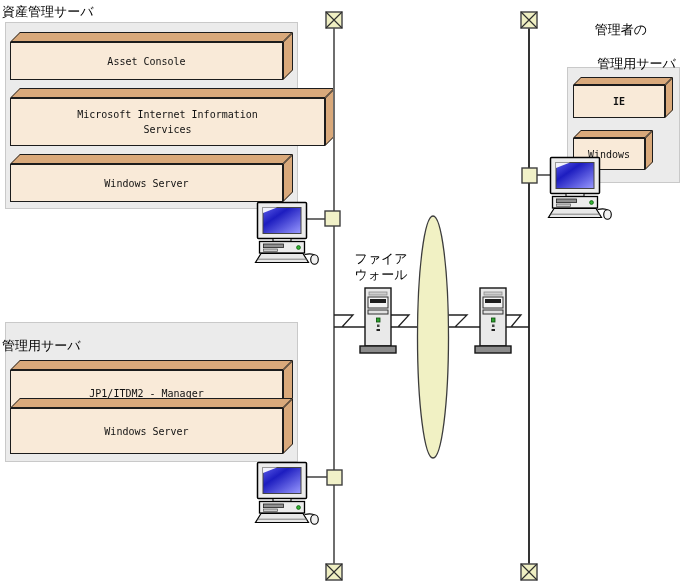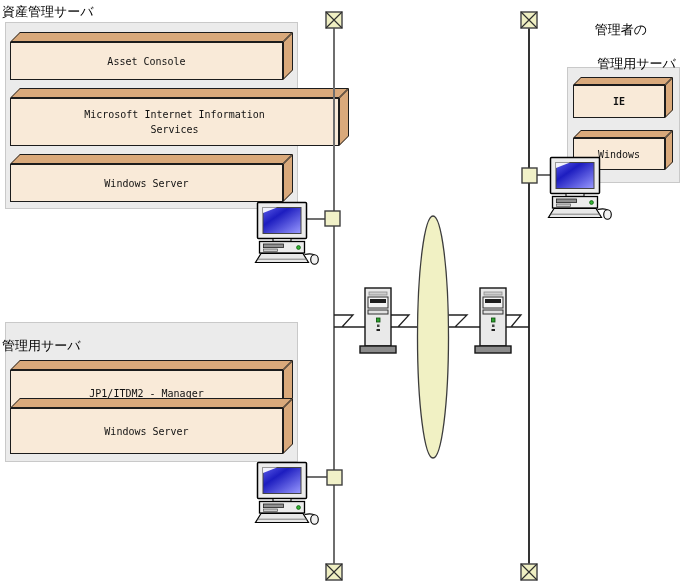--- a/index.html
+++ b/index.html
@@ -30,21 +30,21 @@
     <span>管理用サーバ</span></div>
 
   <div class="container" style="left:5px;top:22px;width:293px;height:187px;"></div>
   <div class="b3" style="left:10px;top:32px;width:283px;height:48px;">
     <div class="side-top"></div>
     <div class="side-right"></div>
     <div class="face">
         <span>Asset Console</span>
       </div>
   </div>
-  <div class="b3" style="left:10px;top:88px;width:339px;height:58px;">
+  <div class="b3" style="left:10px;top:88px;width:293px;height:58px;padding-left:32px;">
     <div class="side-top"></div>
     <div class="side-right"></div>
     <div class="face">
       <span>Microsoft Internet Information</span>
       <span>Services</span>
     </div>
   </div>
   <div class="b3" style="left:10px;top:154px;width:283px;height:48px;">
     <div class="side-top"></div>
     <div class="side-right"></div>
@@ -70,28 +70,29 @@
   </div>
 
   <div class="container" style="left:567px;top:67px;width:113px;height:116px;"></div>
   <div class="b3" style="left:573px;top:77px;width:100px;height:41px;font-weight:bold;--d:8px;">
     <div class="side-top"></div>
     <div class="side-right"></div>
     <div class="face">
         <span>IE</span>
       </div>
   </div>
-  <div class="b3" style="left:573px;top:130px;width:100px;height:40px;--d:8px;">
+  <div class="b3" style="left:573px;top:130px;width:80px;height:40px;--d:8px;">
     <div class="side-top"></div>
     <div class="side-right"></div>
     <div class="face">
         <span>Windows</span>
       </div>
   </div>
 
+  <div class="dev-label" style="left:345px;top:251px;width:72px;"><span>ファイア</span><br><span>ウォール</span></div>
 
   <svg class="layer-svg" width="684" height="584" viewBox="0 0 684 584">
     <defs>
       <linearGradient id="scr" x1="0" y1="0" x2="1" y2="1">
         <stop offset="0" stop-color="#5c5ce8"></stop>
         <stop offset="0.35" stop-color="#1d1dc0"></stop>
         <stop offset="1" stop-color="#9a9aff"></stop>
       </linearGradient>
       <g id="pc">
         <rect x="1.5" y="1.5" width="49" height="36" rx="1" fill="#ececec" stroke="#000" stroke-width="1.5"></rect>

